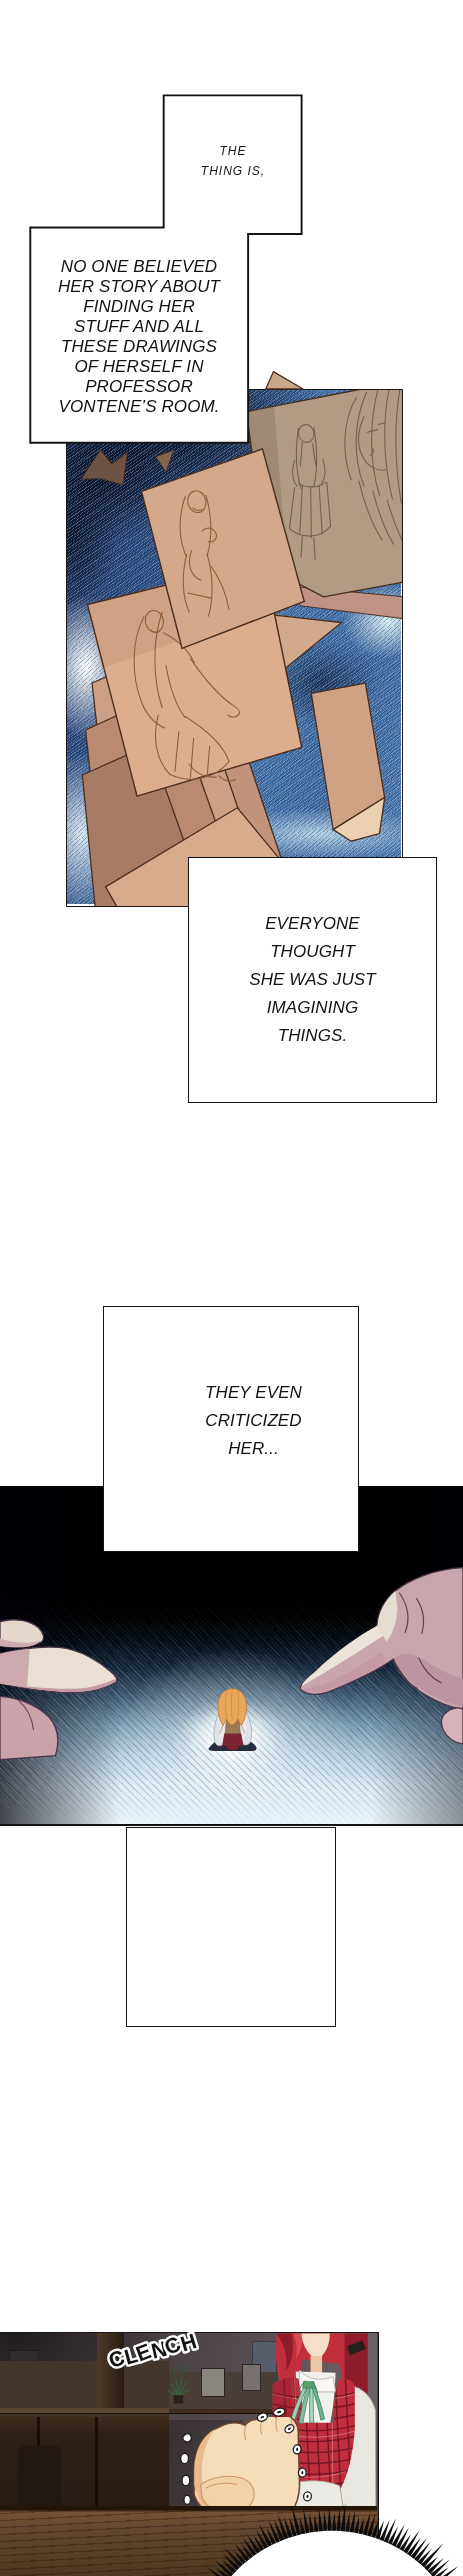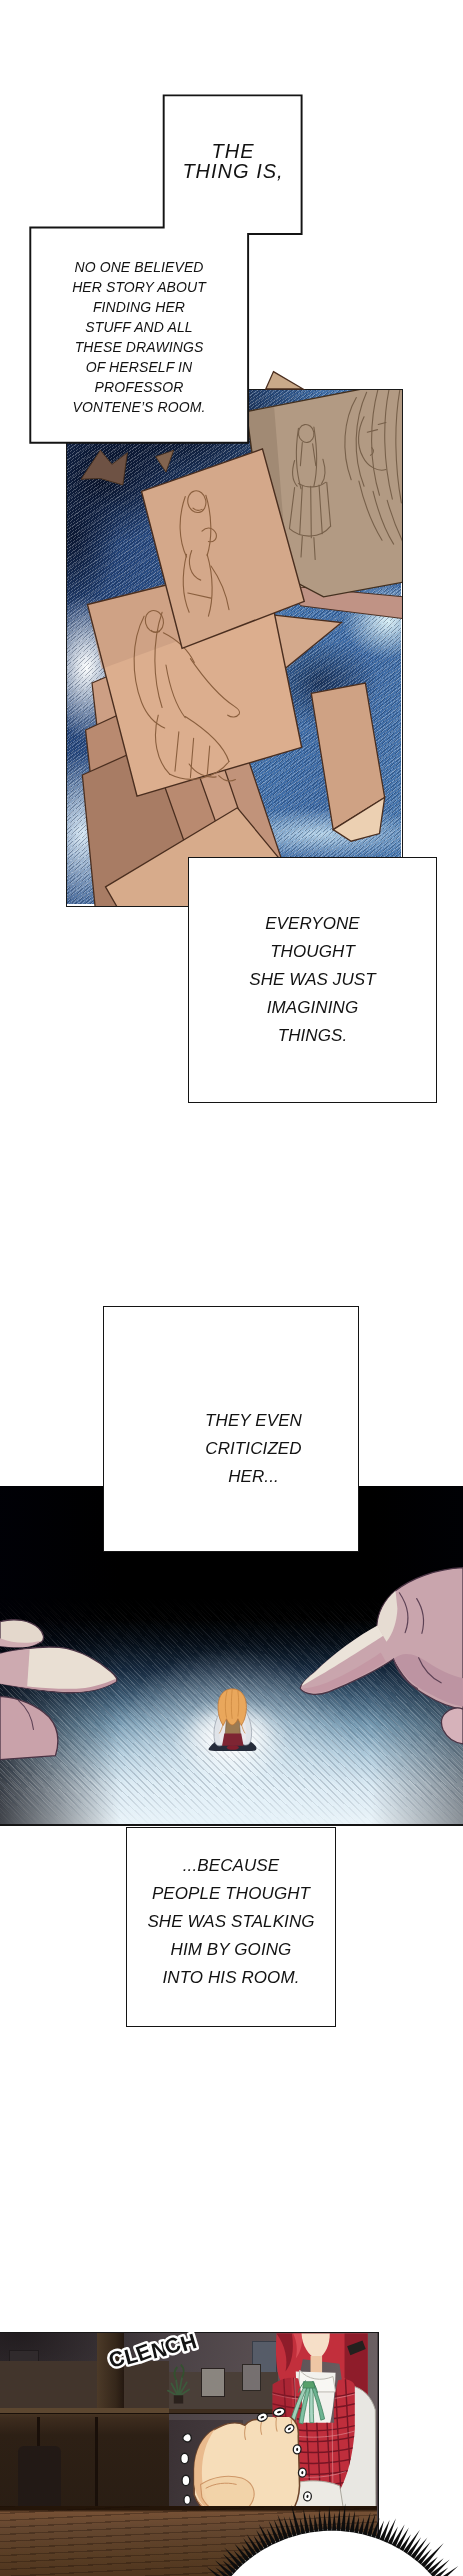--- a/index.html
+++ b/index.html
@@ -127,23 +127,23 @@
 </div>
 
 <svg class="abs" style="left:258px;top:367px;" width="58" height="24" viewBox="0 0 90 37">
   <polygon points="24,7 70,34 12,34" fill="#c9a989" stroke="#4a2e1f" stroke-width="2"></polygon>
 </svg>
 
 <svg class="abs" style="left:0;top:0;" width="464" height="464" viewBox="0 0 720 720">
   <path d="M254,148 H468 V363 H385 V687 H47 V353 H254 Z" fill="#ffffff" stroke="#141414" stroke-width="3"></path>
 </svg>
 
-<div class="btxt" style="left:164px;top:95px;width:138px;height:139px;padding-bottom:6.4px;box-sizing:border-box;font-size:20px;line-height:20px;letter-spacing:1px;">THE<br>THING&nbsp;IS,</div>
-
-<div class="btxt" style="left:30px;top:227px;width:218px;height:216px;padding-top:3.9px;box-sizing:border-box;font-size:14px;line-height:20px;letter-spacing:0.1px;">NO ONE BELIEVED<br>HER STORY ABOUT<br>FINDING HER<br>STUFF AND ALL<br>THESE DRAWINGS<br>OF HERSELF IN<br>PROFESSOR<br>VONTENE’S ROOM.</div>
+<div class="btxt" style="left:164px;top:95px;width:138px;height:139px;padding-bottom:6.4px;box-sizing:border-box;font-size:12px;line-height:20px;letter-spacing:1px;">THE<br>THING&nbsp;IS,</div>
+
+<div class="btxt" style="left:30px;top:227px;width:218px;height:216px;padding-top:3.9px;box-sizing:border-box;font-size:17px;line-height:20px;letter-spacing:0.1px;">NO ONE BELIEVED<br>HER STORY ABOUT<br>FINDING HER<br>STUFF AND ALL<br>THESE DRAWINGS<br>OF HERSELF IN<br>PROFESSOR<br>VONTENE’S ROOM.</div>
 
 <div class="abs" style="left:188px;top:857px;width:249px;height:246px;background:#fff;border:1.9px solid #141414;box-sizing:border-box;"></div>
 <div class="btxt" style="left:188px;top:857px;width:249px;height:246px;">EVERYONE<br>THOUGHT<br>SHE WAS JUST<br>IMAGINING<br>THINGS.</div>
 
 <div class="abs" id="dark-panel" style="left:0;top:1486px;width:464px;height:340px;background:#000;overflow:hidden;">
 
   <div class="abs" style="left:0;top:0;width:464px;height:340px;background:
     radial-gradient(ellipse 84px 58px at 232px 254px, rgba(255,255,255,0.97), rgba(255,255,255,0) 72%),
     radial-gradient(ellipse 187px 180px at 231px 296px, rgba(230,243,250,0.9), rgba(230,243,250,0) 74%),
     linear-gradient(90deg, rgba(0,1,8,0.72), rgba(0,0,0,0) 26%, rgba(0,0,0,0) 80%, rgba(0,2,10,0.42)),
@@ -205,24 +205,23 @@
     <path d="M361,2609 C346,2609 337,2621 336,2637 C335,2651 339,2666 345,2674 L351,2662 C354,2669 358,2673 361,2673 C364,2673 368,2669 371,2662 L377,2674 C383,2666 387,2651 386,2637 C385,2621 376,2609 361,2609 Z" fill="#e9a75c" stroke="#bd7434" stroke-width="1.3"></path>
     <path d="M352,2612 C348,2628 348,2648 351,2660 M361,2610 C359,2628 359,2650 361,2662 M371,2612 C373,2628 373,2646 371,2658" stroke="#c07c36" stroke-width="1" fill="none"></path>
     <path d="M345,2671 C343,2678 341,2684 338,2688 M377,2671 C379,2678 381,2684 384,2688" stroke="#c07c36" stroke-width="1.2" fill="none"></path>
    </g>
   </svg>
 
   <div class="abs" style="left:0;top:338px;width:464px;height:1.9px;background:#141414;"></div>
 </div>
 
 <div class="abs" style="left:103px;top:1306px;width:256px;height:246px;background:#fff;border:1.9px solid #141414;box-sizing:border-box;"></div>
-<div class="btxt" style="left:103px;top:1306px;width:301px;height:246px;padding-bottom:17px;box-sizing:border-box;margin-top:28px;">THEY EVEN<br>CRITICIZED<br>HER...</div>
+<div class="btxt" style="left:103px;top:1306px;width:301px;height:246px;padding-bottom:17px;box-sizing:border-box;">THEY EVEN<br>CRITICIZED<br>HER...</div>
 
 <div class="abs" style="left:126px;top:1827px;width:210px;height:200px;background:#fff;border:1.9px solid #141414;box-sizing:border-box;"></div>
-<div class="btxt" style="left:126px;top:1827px;width:210px;height:200px;padding-bottom:10.3px;box-sizing:border-box;">...BECAUSE<br>PEOPLE THOUGHT<br>SHE WAS STALKING<br>HIM BY GOING<br>INTO HIS ROOM.</div>
 
 <div class="abs" id="room-panel" style="left:0;top:2332px;width:379px;height:244px;border:1.9px solid #181818;border-left:none;border-bottom:none;box-sizing:border-box;background:#4c4347;overflow:hidden;">
 
   <div class="abs" style="left:0;top:0;width:377px;height:242px;background:
     radial-gradient(ellipse 193px 116px at 19.3px 0px, rgba(16,12,14,0.6), rgba(16,12,14,0) 75%),
     linear-gradient(100deg, #3b3438 0%, #463e42 35%, #574d50 62%, #675c5f 82%, #6f6466 100%);"></div>
 
   <div class="abs" style="left:9px;top:16.7px;width:28px;height:43px;background:#302a2c;border:1.3px solid #201b1d;"></div>
 
   <div class="abs" style="left:252px;top:7.7px;width:23px;height:43px;background:#565c68;border:1.3px solid #383d47;"></div>

